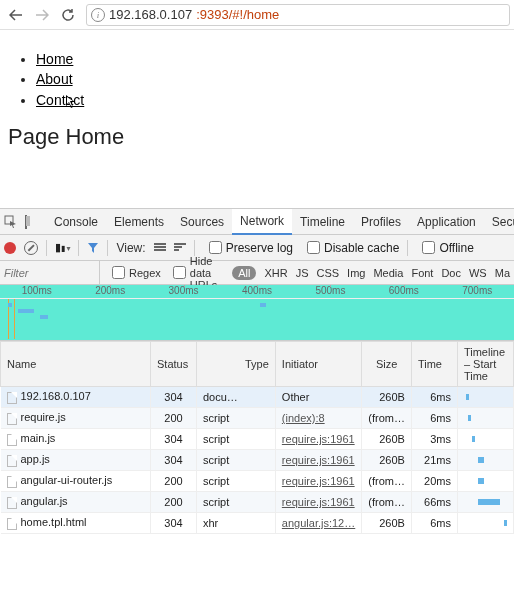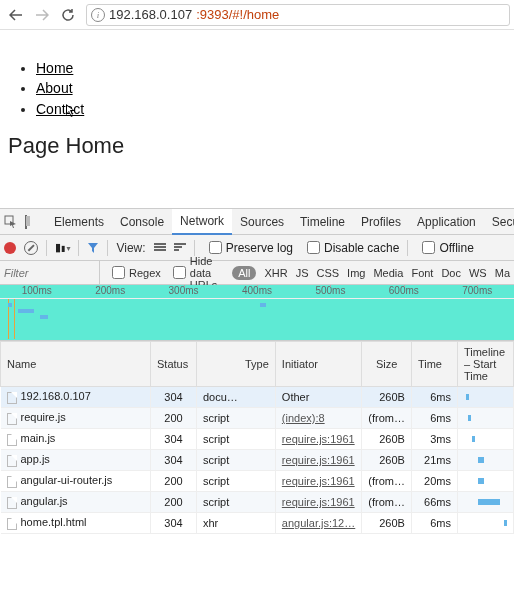--- a/index.html
+++ b/index.html
@@ -4,21 +4,21 @@
 <style>
 *{box-sizing:border-box;margin:0;padding:0}
 body{font-family:-apple-system,"Helvetica Neue",Arial,sans-serif;font-size:12px;color:#222;width:514px;height:600px;overflow:hidden;background:#fff}
 .addr{height:30px;display:flex;align-items:center;border-bottom:1px solid #e0e0e0;padding:0 4px;gap:2px}
 .nav-btn{width:24px;height:24px;display:flex;align-items:center;justify-content:center;color:#6a6a6a;border-radius:3px}
 .nav-btn.dis{color:#bbb}
 .omni{flex:1;height:22px;border:1px solid #d0d0d0;border-radius:3px;display:flex;align-items:center;font-size:13px;margin-left:4px;padding:0 4px;gap:4px}
 .omni .info{width:14px;height:14px;border:1px solid #888;border-radius:50%;display:flex;align-items:center;justify-content:center;font-size:9px;color:#888;font-family:serif;font-style:italic}
 .ip{color:#333}.path{color:#c2410c}
 .page{padding:12px 8px;font-family:Arial,sans-serif;height:178px}
-.page ul{margin:16px 0 14px 28px}
+.page ul{margin:7px 0 14px 28px}
 .page li{font-size:14px;line-height:1.45}
 .page a{color:#000;text-decoration:underline}
 .page-title{font-size:22px;font-weight:400}
 .cursor{display:inline-block;vertical-align:middle}
 .dt{border-top:1px solid #ccc}
 .tabs{display:flex;align-items:center;height:26px;border-bottom:1px solid #ccc;background:#f3f3f3;padding:0 4px;gap:0;color:#333}
 .docksel{width:16px;height:16px;position:relative;margin:0 6px}
 .docksel::before{content:"";position:absolute;inset:1px;border:1px solid #6a6a6a}
 .docksel::after{content:"";position:absolute;left:2px;top:2px;width:4px;height:10px;background:#bbb}
 .tsep{width:1px;height:16px;background:#ccc;margin:0 8px}
@@ -105,24 +105,24 @@
   <div class="tabs">
     <div>
         <svg width="14" height="14" viewBox="0 0 14 14">
           <rect x="1" y="1" width="8" height="8" stroke="#666" fill="none"></rect>
           <path d="M6 6 L12 9 L9 10 L10 13 L9 13 L8 10 L6 11 Z" fill="#666"></path>
         </svg>
       </div>
     <div class="docksel"></div>
     <div class="tsep"></div>
     <div id="tabs-host" style="display: flex;">
+        <div class="tab">Console</div>
         <div class="tab">Elements</div>
-        <div class="tab">Console</div>
+        <div class="tab">Sources</div>
         <div class="tab active">Network</div>
-        <div class="tab">Sources</div>
         <div class="tab">Timeline</div>
         <div class="tab">Profiles</div>
         <div class="tab">Application</div>
         <div class="tab">Security</div>
       </div>
   </div>
   <div class="tbar">
     <div class="rec"></div>
     <div class="clear"></div>
     <div class="vsep"></div>

